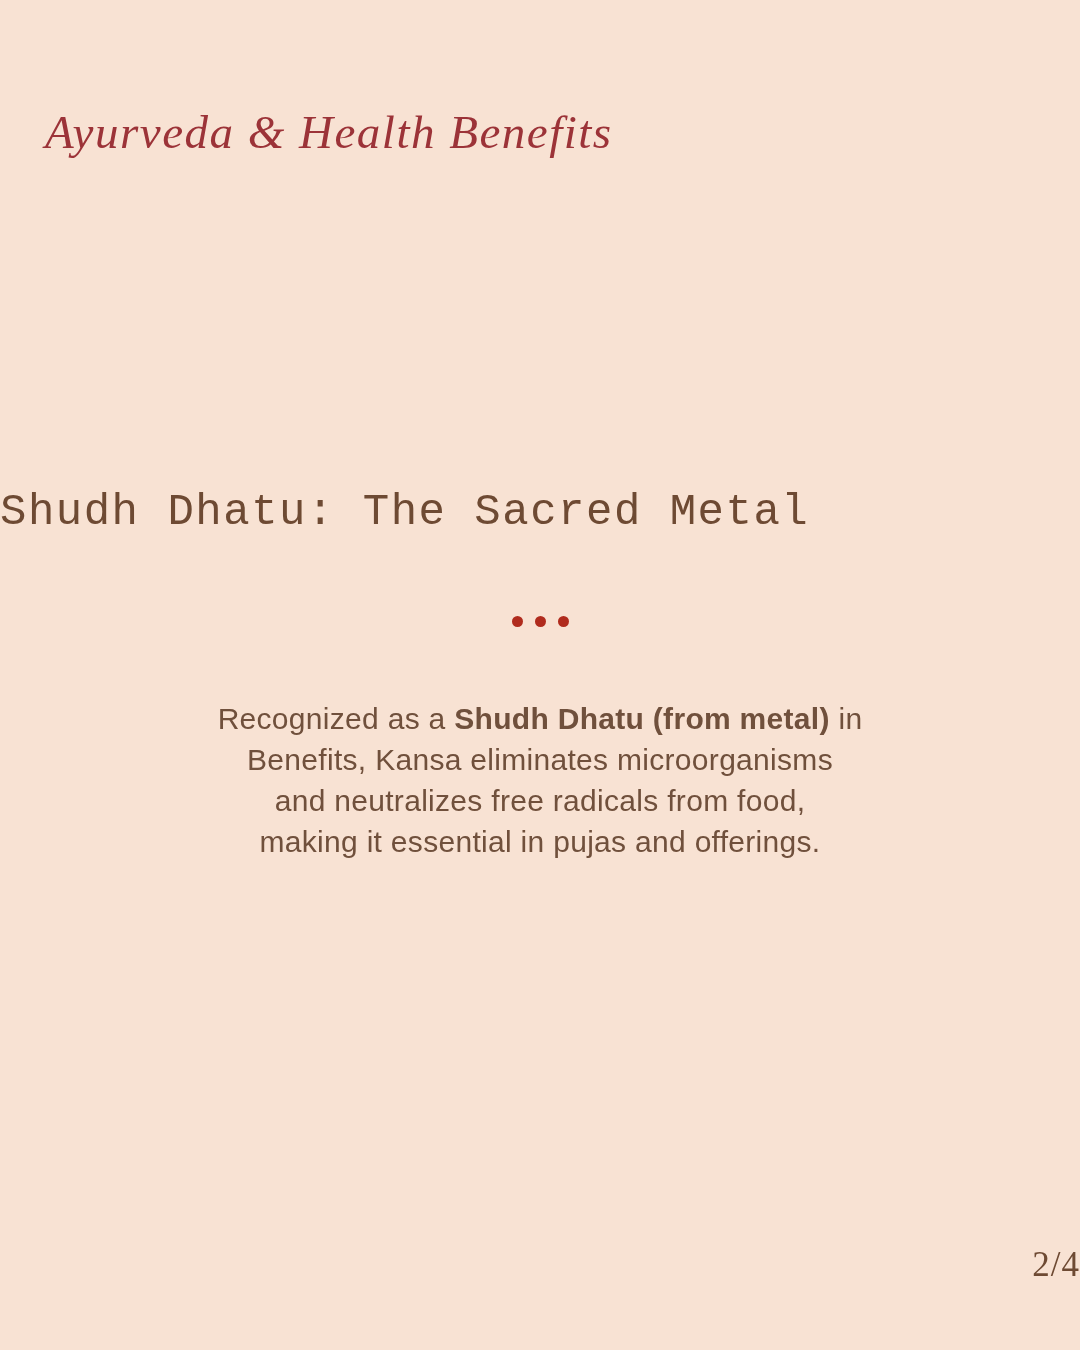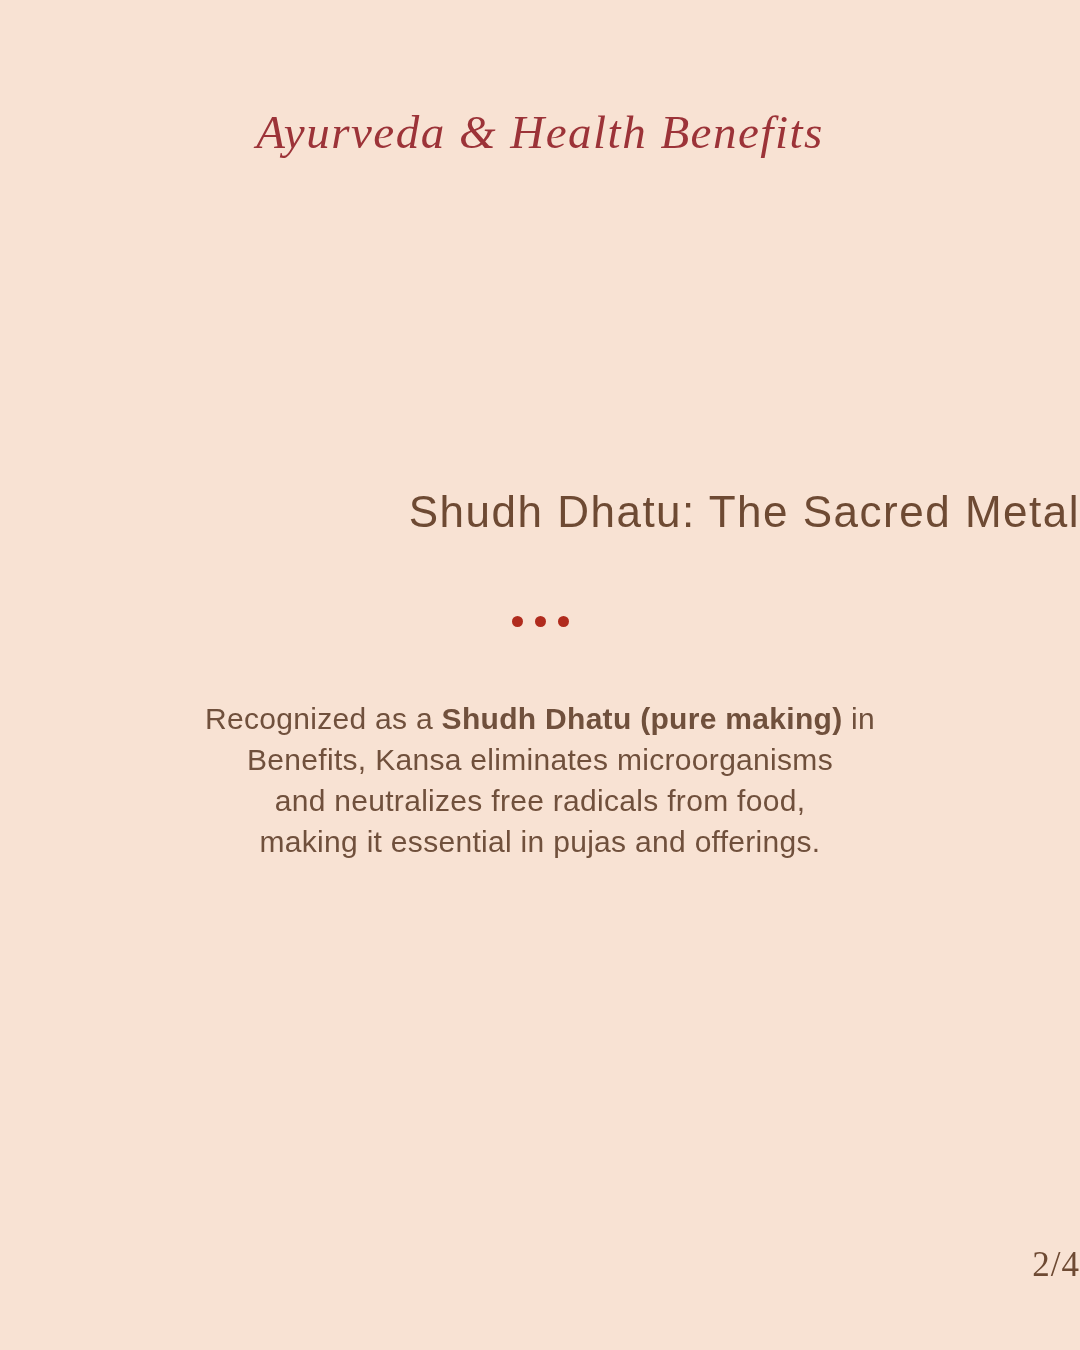--- a/index.html
+++ b/index.html
@@ -20,36 +20,37 @@
     position: relative;
     width: 1080px;
     height: 1350px;
     background: var(--background);
   }
   .page-title {
     position: absolute;
     top: 106px;
     left: 0;
     width: 100%;
-    text-align: center;
+    text-align: left;
     font-family: "Liberation Serif", serif;
     font-style: italic;
     font-weight: 500;
     font-size: 47px;
     line-height: 52px;
     letter-spacing: 1.5px;
     color: var(--title-red);
+    padding-left: 45px;
   }
   .slide-heading {
     position: absolute;
     top: 487px;
     left: 0;
     width: 100%;
-    text-align: right;
-    font-family: Liberation Sans, sans-serif;
+    text-align: left;
+    font-family: Liberation Mono, monospace;
     font-weight: 400;
     font-size: 44px;
     line-height: 50px;
     letter-spacing: 1.5px;
     color: var(--heading-brown);
   }
   .dots-separator {
     position: absolute;
     top: 616px;
     left: 0;
@@ -103,20 +104,20 @@
   <h1 class="page-title">Ayurveda &amp; Health Benefits</h1>
 
   <h2 class="slide-heading">Shudh Dhatu: The Sacred Metal</h2>
 
   <div class="dots-separator">
     <span class="dot"></span>
     <span class="dot"></span>
     <span class="dot"></span>
   </div>
 
-  <p class="body-text"><span>Recognized as a </span><span class="bold">Shudh Dhatu (pure making)</span><span> in
+  <p class="body-text"><span>Recognized as a </span><span class="bold">Shudh Dhatu (from metal)</span><span> in
 Benefits, Kansa eliminates microorganisms
 and neutralizes free radicals from food,
 making it essential in pujas and offerings.</span></p>
 
   <div class="page-indicator">2/4</div>
 
 </div>
 
 </body></html>

